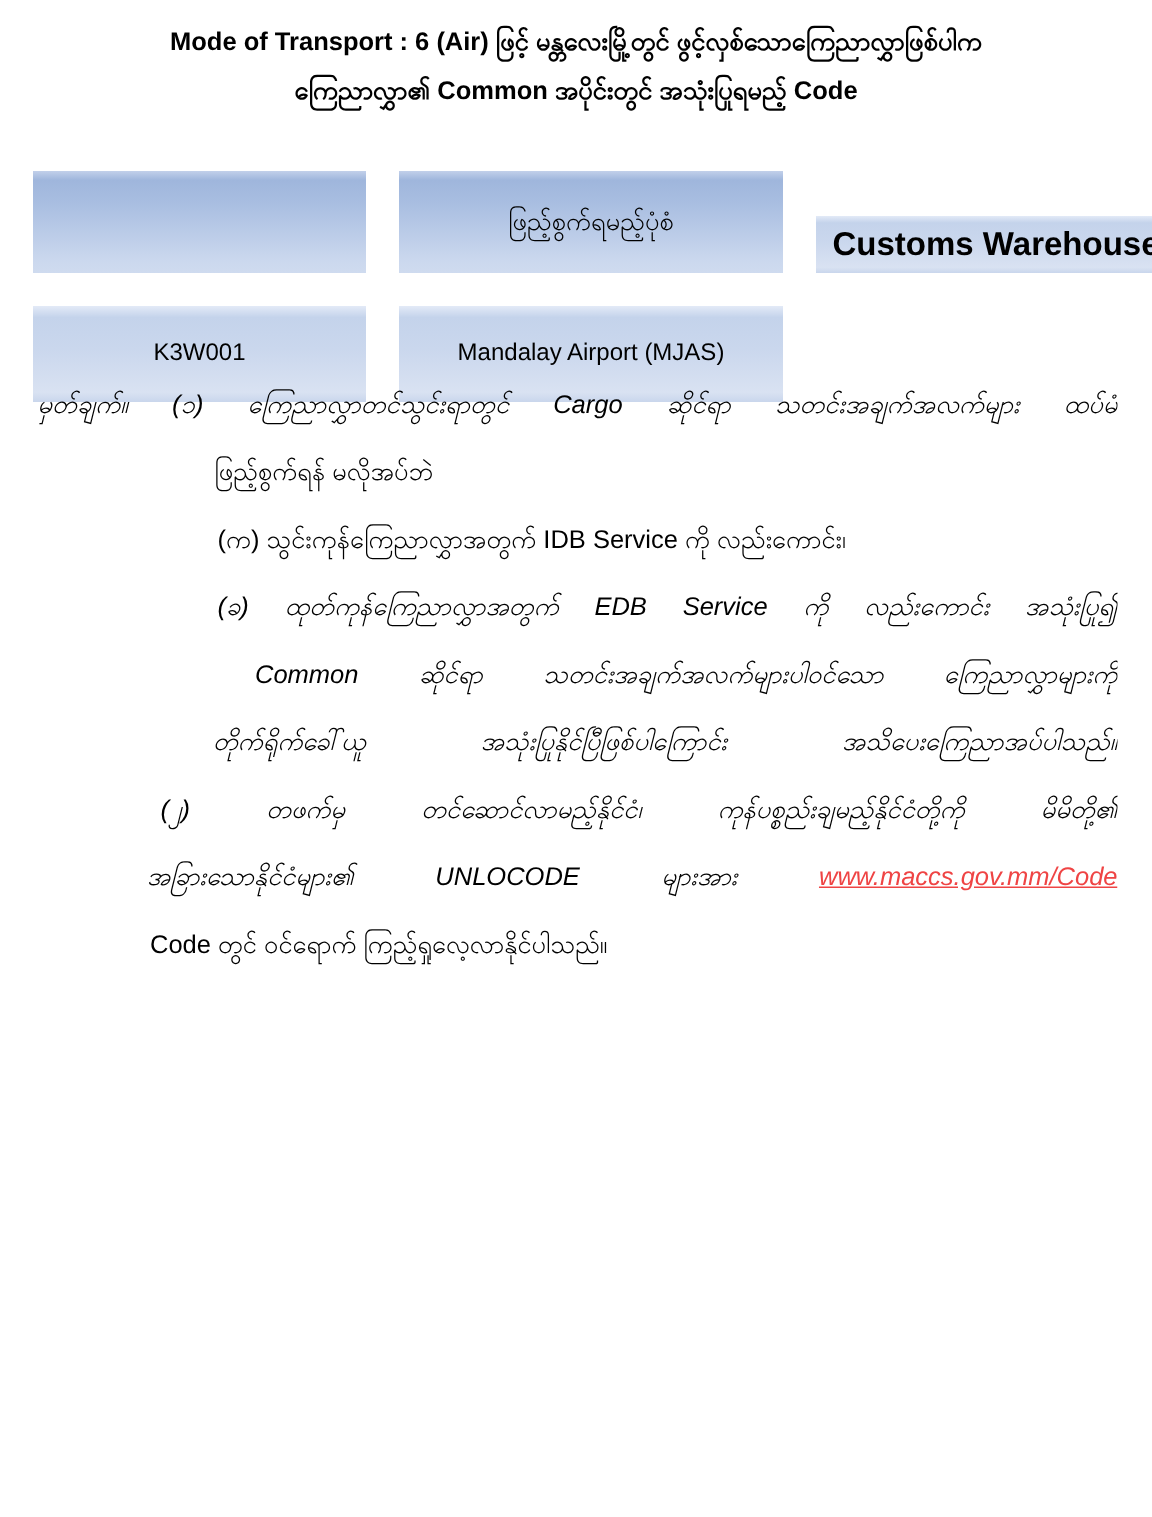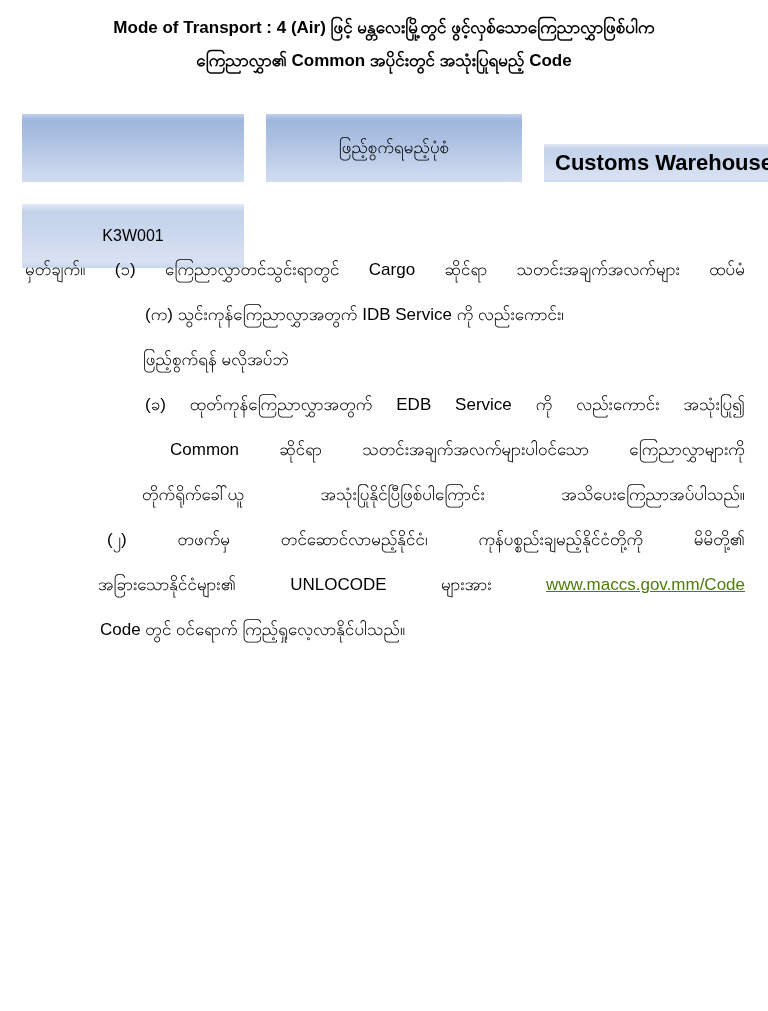--- a/index.html
+++ b/index.html
@@ -45,54 +45,55 @@
     justify-content: flex-start; padding-left: 11px; box-sizing: border-box;
     font-weight: bold; font-size: 22px; text-align: left; margin-top: 30px;
   }
 
   
   .body-text {
     position: absolute; left: 25px; top: 247px; width: 720px;
     font-size: 17px;
   }
   .line { height: 45px; line-height: 45px; overflow: hidden; }
-  .jf { text-align: justify; text-align-last: justify; }
+  .jf { text-align: justify; text-align-last: justify; font-style: italic; }
   .in0   { margin-left: 0; }
   .in73  { margin-left: 73px; }
   .in75  { margin-left: 75px; }
   .in77  { margin-left: 77px; }
   .in82  { margin-left: 82px; }
   .in118 { margin-left: 118px; }
   .in120 { margin-left: 120px; }
   .in143 { margin-left: 117px; }
   .in145 { margin-left: 145px; }
 
-  a.doc-link { color: #4d7c0f; text-decoration: underline; cursor: pointer; }
+  a.doc-link { color: #ef4444; text-decoration: underline; cursor: pointer; }
 </style>
 </head>
 <body>
 
 <div class="page">
 
   <div class="title">
-    <div>Mode of Transport : 4 (Air) ဖြင့် မန္တလေးမြို့တွင် ဖွင့်လှစ်သောကြေညာလွှာဖြစ်ပါက</div>
+    <div>Mode of Transport : 6 (Air) ဖြင့် မန္တလေးမြို့တွင် ဖွင့်လှစ်သောကြေညာလွှာဖြစ်ပါက</div>
     <div>ကြေညာလွှာ၏ Common အပိုင်းတွင် အသုံးပြုရမည့် Code</div>
   </div>
 
   <div class="code-table">
     <div class="cell hdr"></div>
     <div class="cell hdr">ဖြည့်စွက်ရမည့်ပုံစံ</div>
     <div class="cell dat label-cell">Customs Warehouse</div>
     <div class="cell dat">K3W001</div>
+    <div class="cell dat">Mandalay Airport (MJAS)</div>
   </div>
 
   <div class="body-text">
     <div class="line in0 jf">မှတ်ချက်။ (၁) ကြေညာလွှာတင်သွင်းရာတွင် Cargo ဆိုင်ရာ သတင်းအချက်အလက်များ ထပ်မံ</div>
+    <div class="line in118">ဖြည့်စွက်ရန် မလိုအပ်ဘဲ</div>
     <div class="line in120">(က) သွင်းကုန်ကြေညာလွှာအတွက် IDB Service ကို လည်းကောင်း၊</div>
-    <div class="line in118">ဖြည့်စွက်ရန် မလိုအပ်ဘဲ</div>
     <div class="line in120 jf">(ခ) ထုတ်ကုန်ကြေညာလွှာအတွက် EDB Service ကို လည်းကောင်း အသုံးပြု၍</div>
     <div class="line in145 jf">Common ဆိုင်ရာ သတင်းအချက်အလက်များပါဝင်သော ကြေညာလွှာများကို</div>
     <div class="line in143 jf">တိုက်ရိုက်ခေါ်ယူ အသုံးပြုနိုင်ပြီဖြစ်ပါကြောင်း အသိပေးကြေညာအပ်ပါသည်။</div>
     <div class="line in82 jf">(၂) တဖက်မှ တင်ဆောင်လာမည့်နိုင်ငံ၊ ကုန်ပစ္စည်းချမည့်နိုင်ငံတို့ကို မိမိတို့၏</div>
     <div class="line in73 jf">
       <span>အခြားသောနိုင်ငံများ၏ UNLOCODE များအား</span>
       <a class="doc-link">www.maccs.gov.mm/Code</a>
     </div>
     <div class="line in75">Code တွင် ဝင်ရောက် ကြည့်ရှုလေ့လာနိုင်ပါသည်။</div>
   </div>

